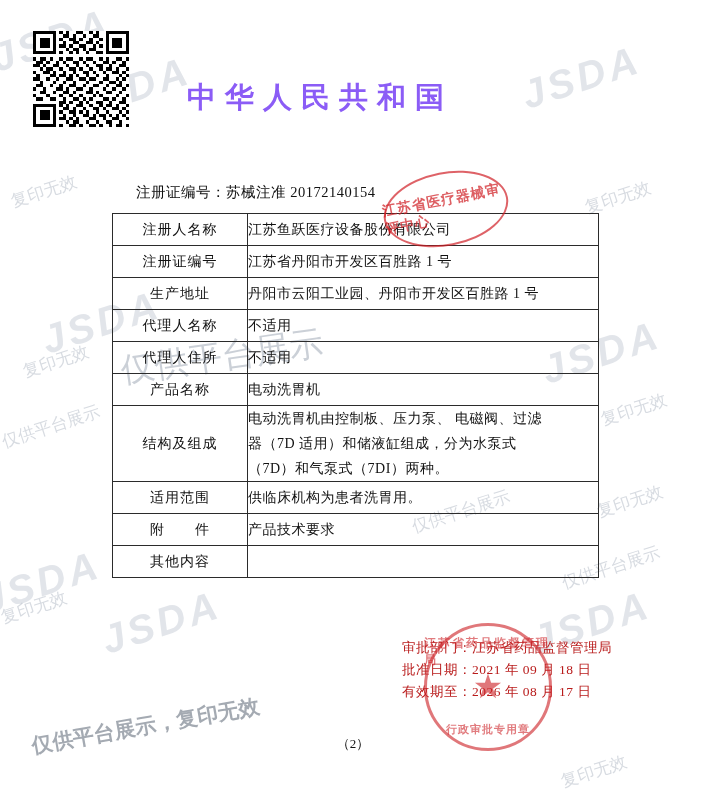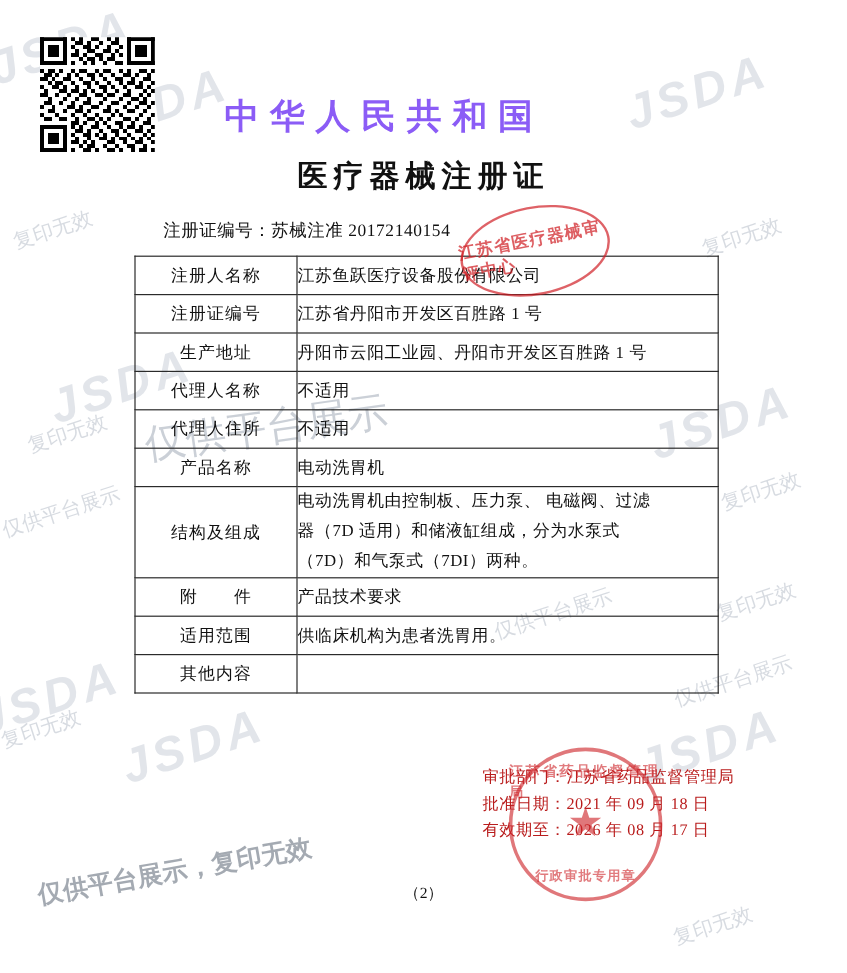--- a/index.html
+++ b/index.html
@@ -505,21 +505,20 @@
           <rect x="17" y="28" width="2" height="1"></rect>
           <rect x="20" y="28" width="1" height="1"></rect>
           <rect x="23" y="28" width="1" height="1"></rect>
           <rect x="25" y="28" width="2" height="1"></rect>
           <rect x="28" y="28" width="1" height="1"></rect>
       </g>
     </svg>
   </div>
 
   <div class="title-main">中华人民共和国</div>
-  <div class="title-sub">医疗器械注册证</div>
   <div class="cert-no">注册证编号：苏械注准 20172140154</div>
 
   <div class="tbl-wrap">
     <table class="cert">
       <tbody>
         <tr class="row-h">
           <td class="label">注册人名称</td>
           <td class="value">江苏鱼跃医疗设备股份有限公司</td>
         </tr>
         <tr class="row-h">
@@ -544,26 +543,26 @@
         </tr>
         <tr>
           <td class="label">结构及组成</td>
           <td class="value val-multi">
             <div>电动洗胃机由控制板、压力泵、 电磁阀、过滤</div>
             <div>器（7D 适用）和储液缸组成，分为水泵式</div>
             <div>（7D）和气泵式（7DI）两种。</div>
           </td>
         </tr>
         <tr class="row-h">
+          <td class="label">适用范围</td>
+          <td class="value">供临床机构为患者洗胃用。</td>
+        </tr>
+        <tr class="row-h">
           <td class="label">附　　件</td>
           <td class="value">产品技术要求</td>
-        </tr>
-        <tr class="row-h">
-          <td class="label">适用范围</td>
-          <td class="value">供临床机构为患者洗胃用。</td>
         </tr>
         <tr class="row-h">
           <td class="label">其他内容</td>
           <td class="value"></td>
         </tr>
       </tbody>
     </table>
   </div>
 
   <div class="footer">

